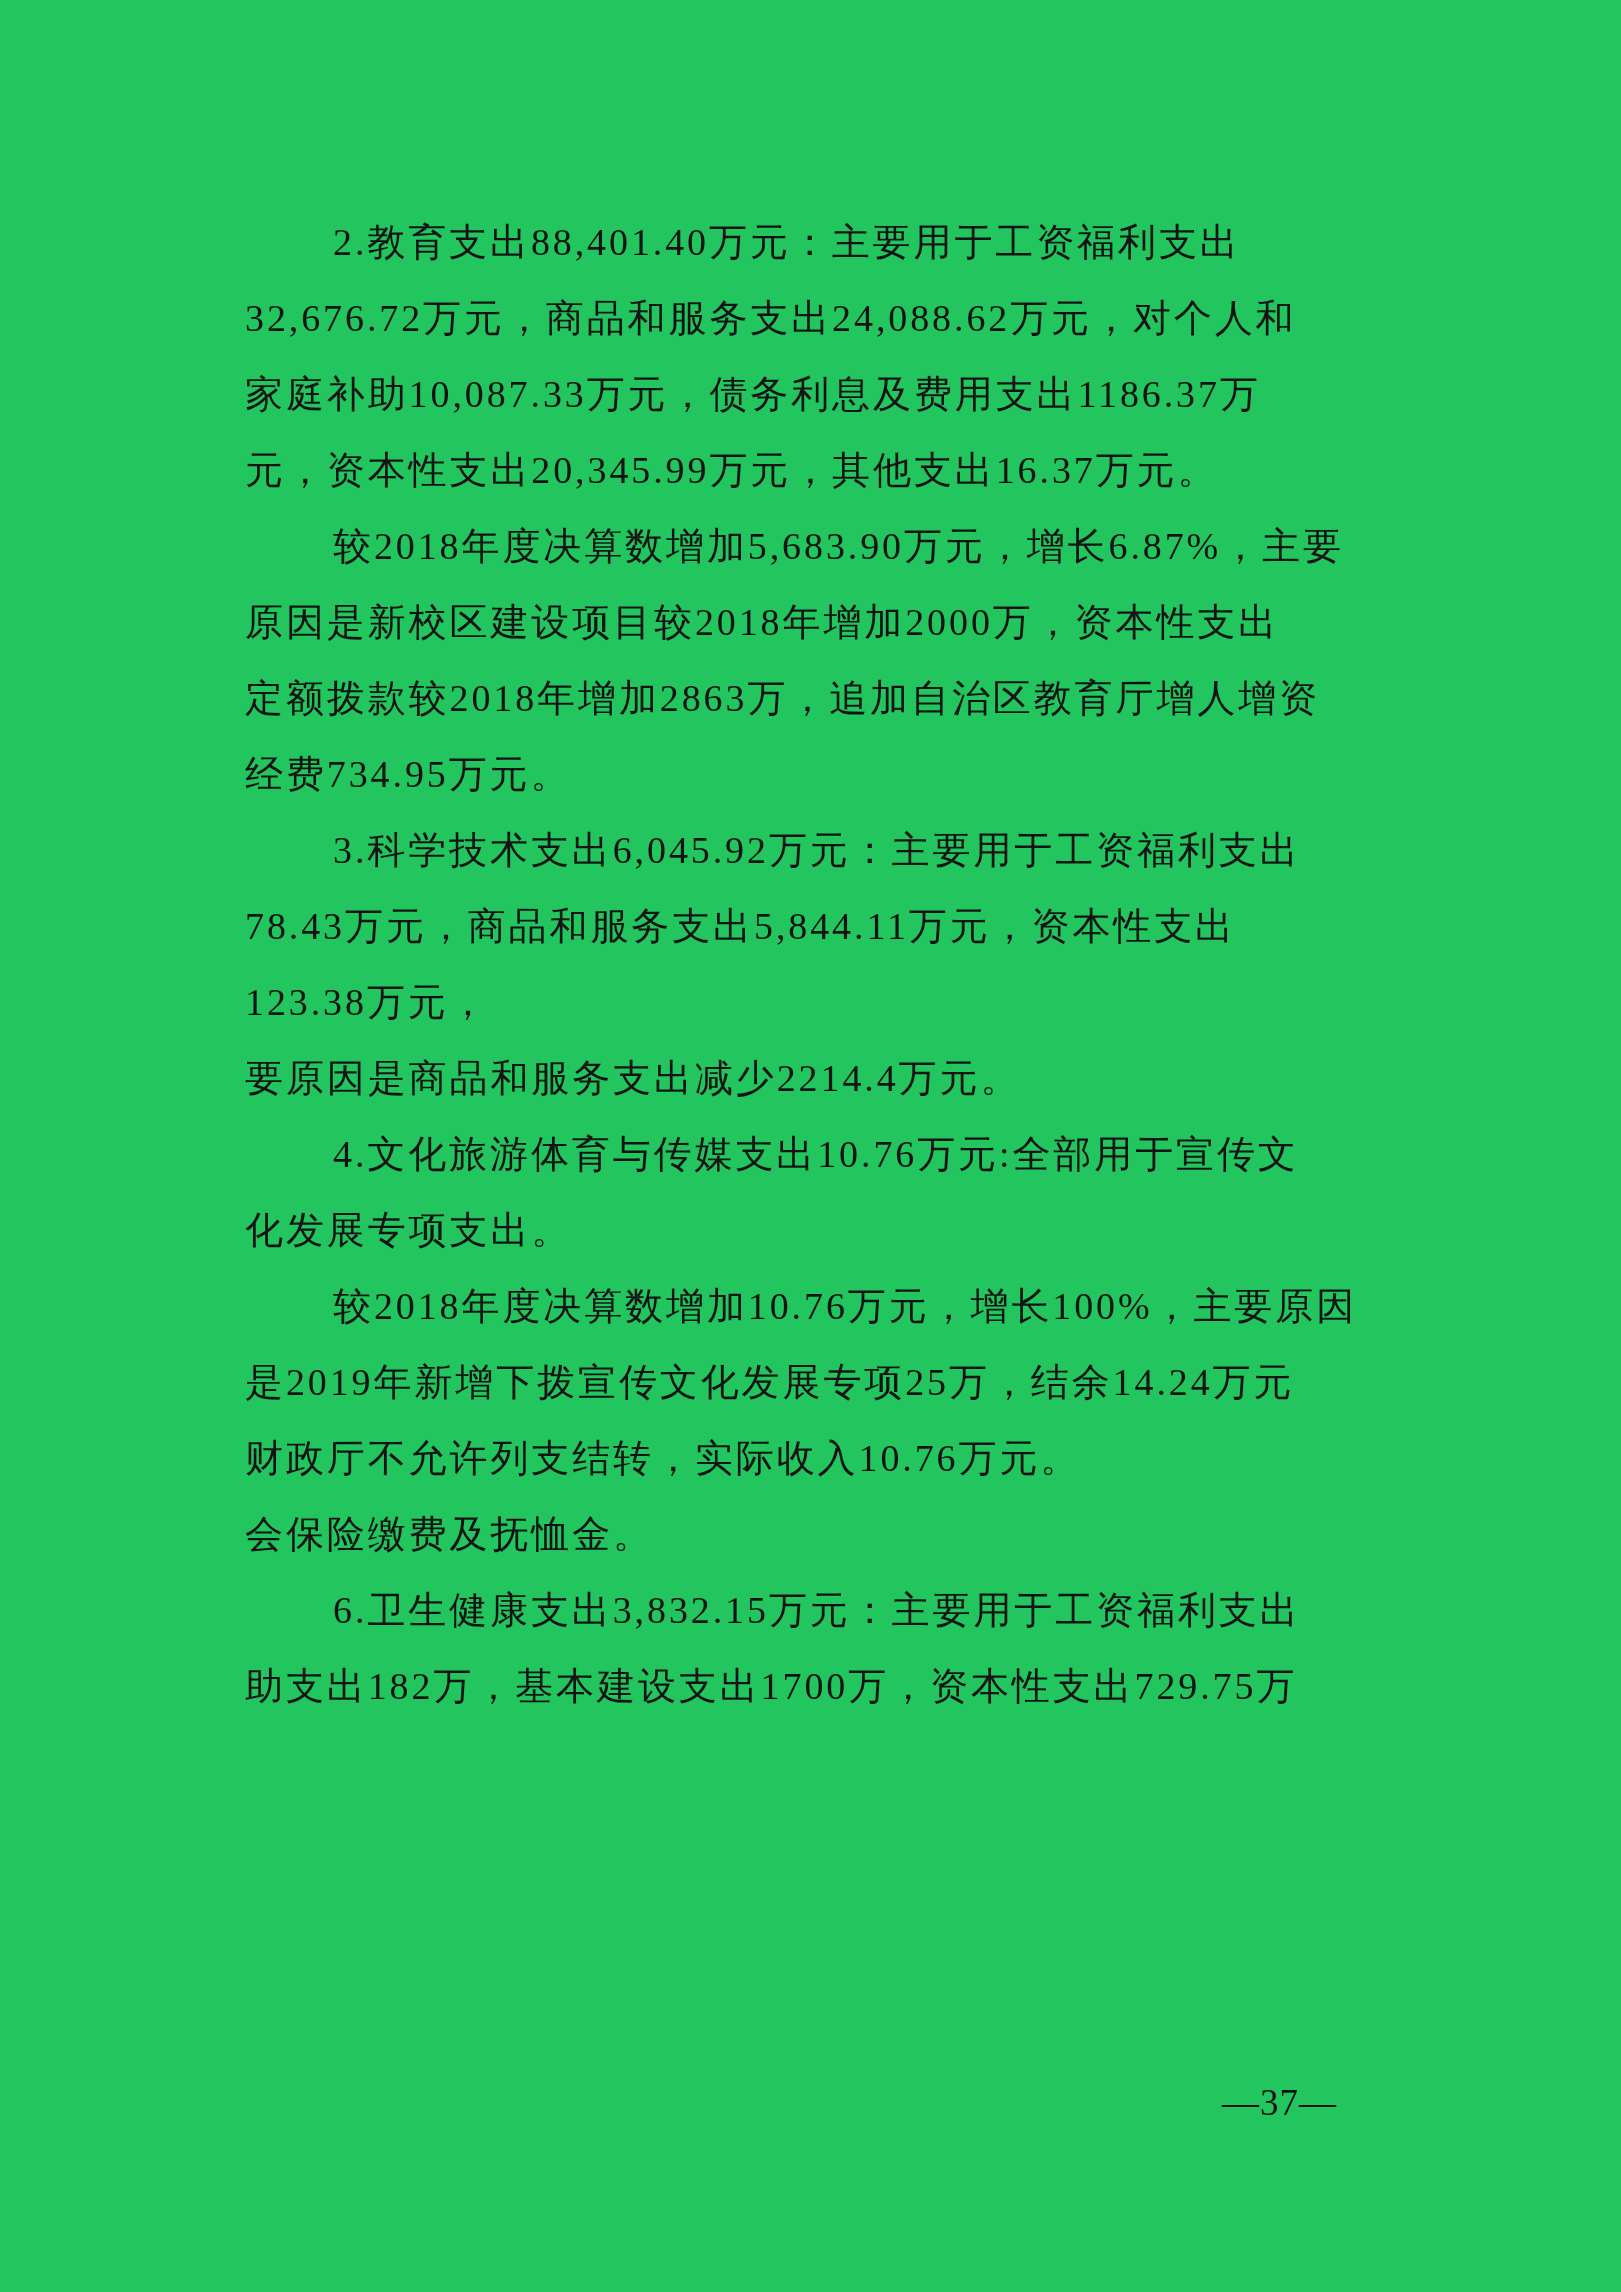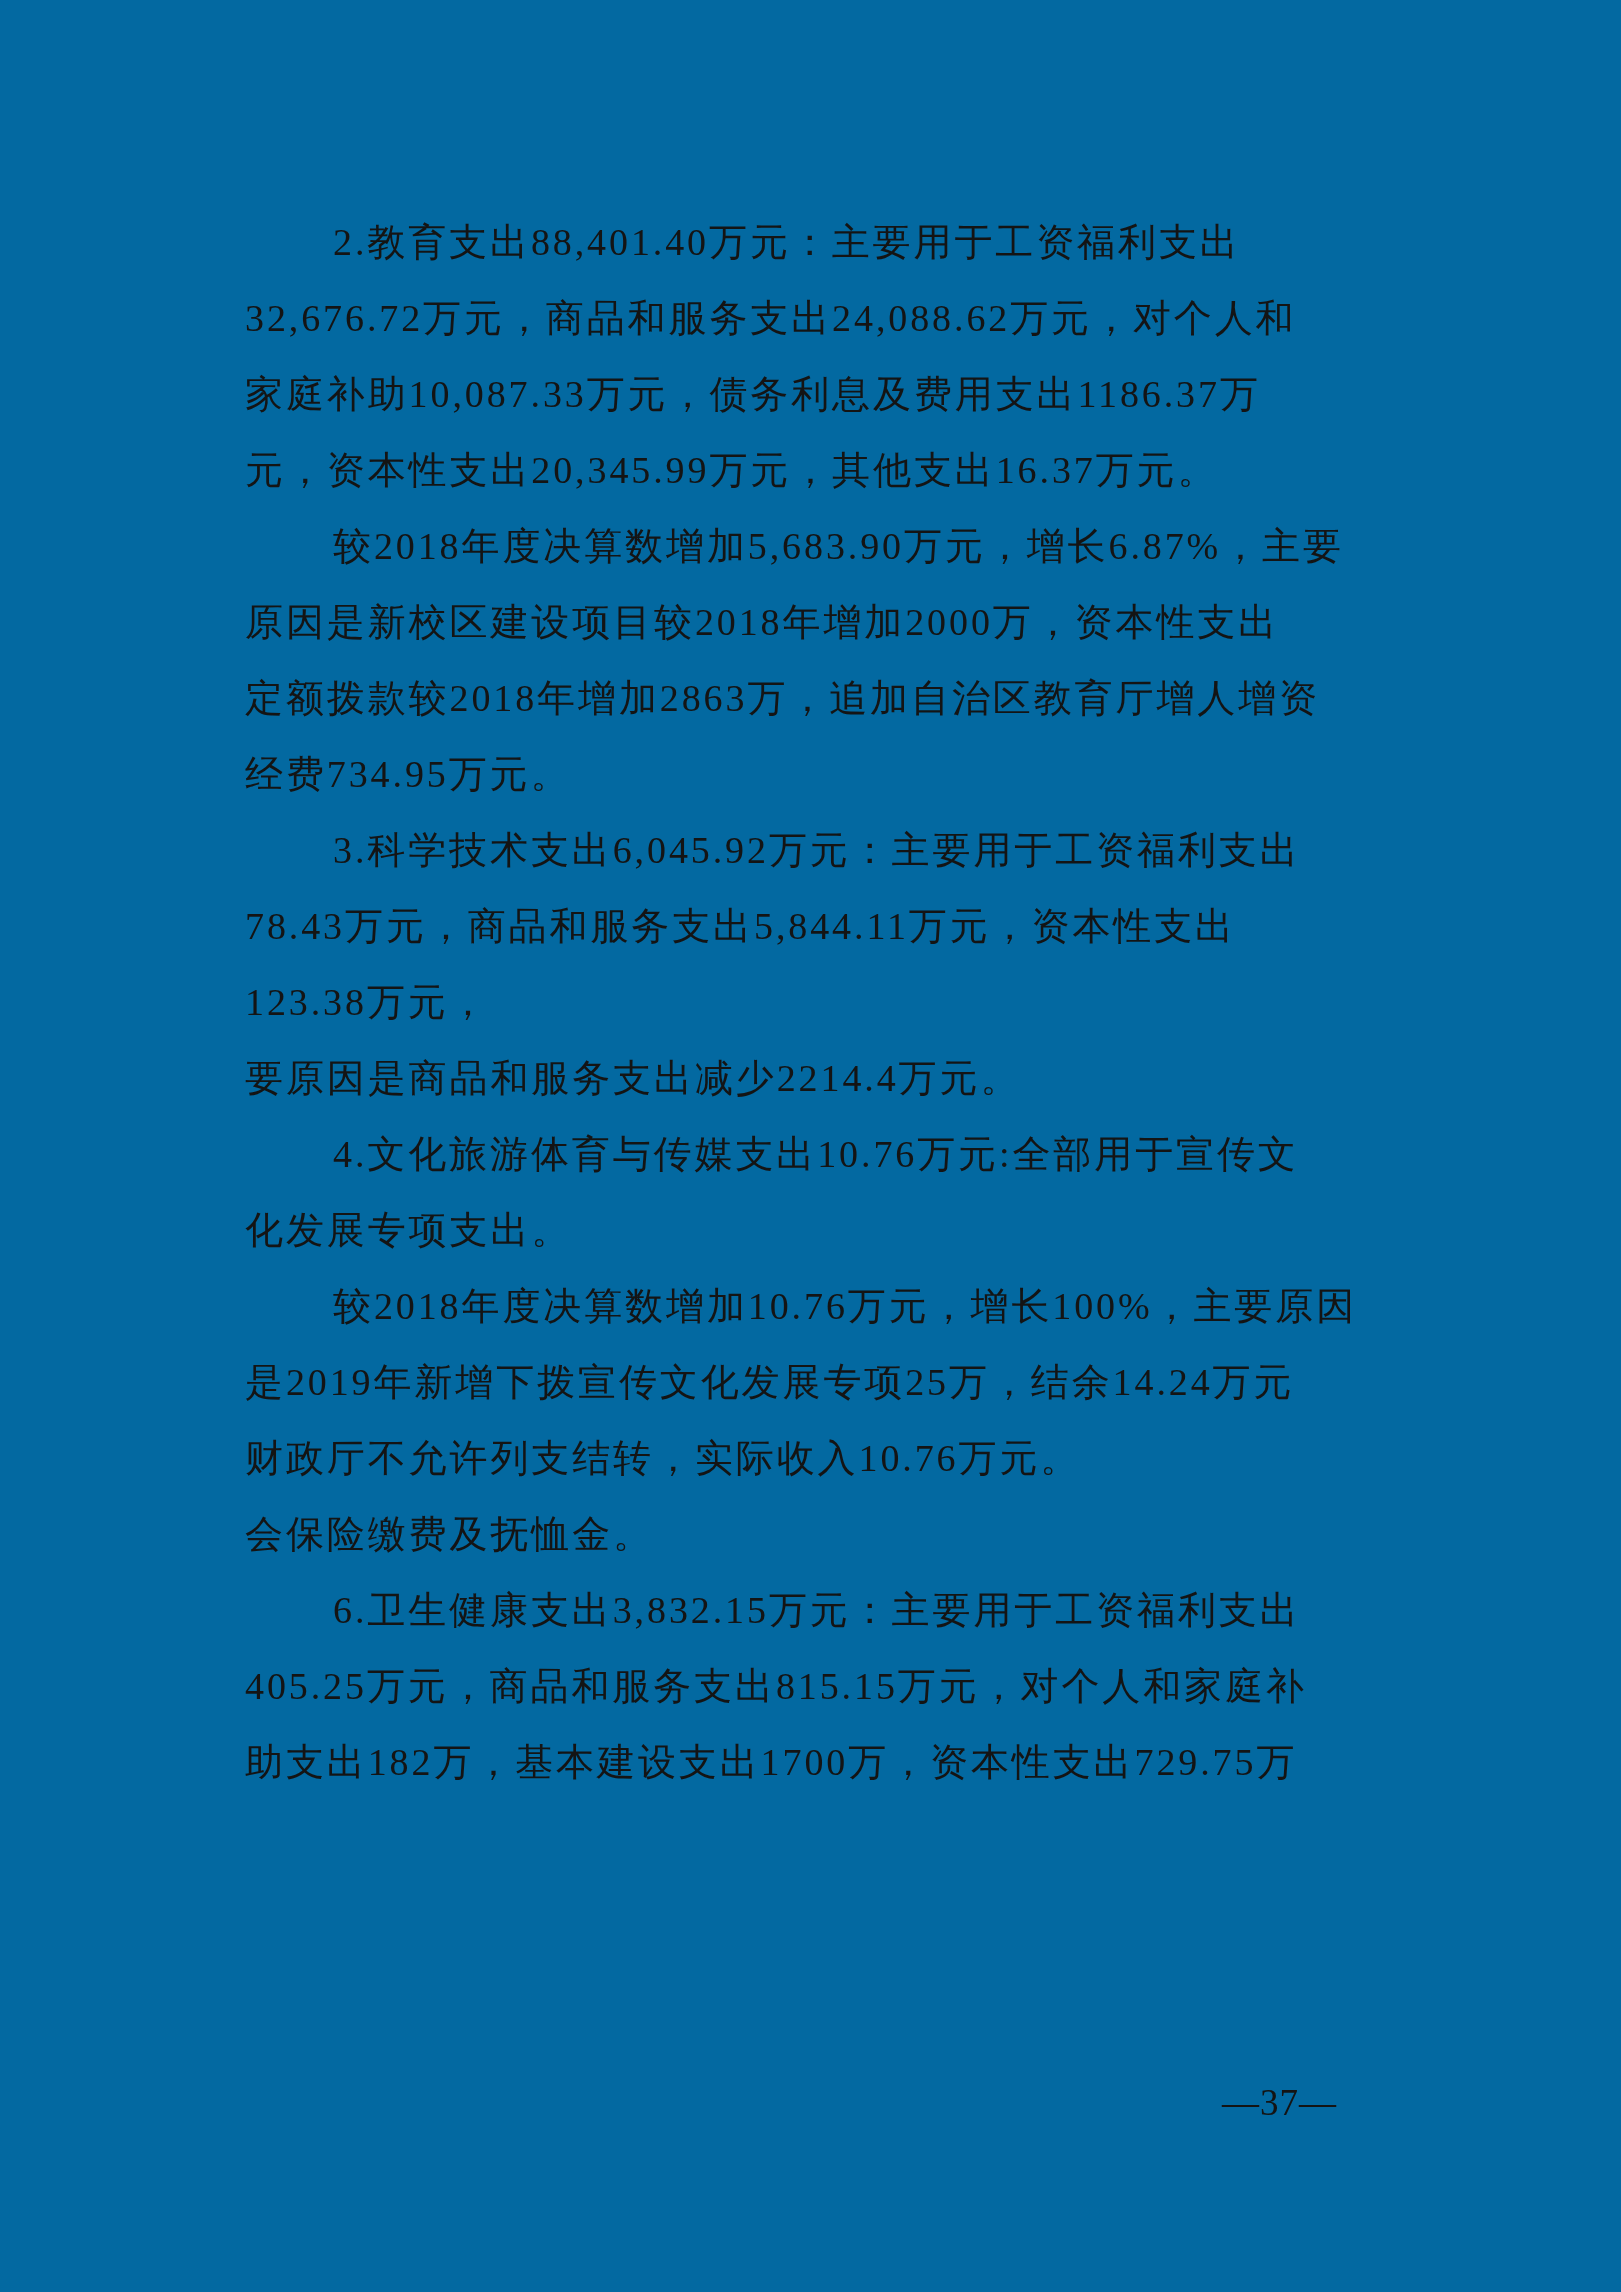--- a/index.html
+++ b/index.html
@@ -4,21 +4,21 @@
 <style>
   html, body {
     margin: 0;
     padding: 0;
     background: #ffffff;
   }
   .page {
     position: relative;
     width: 1621px;
     height: 2293px;
-    background: #0369a1;
+    background: #22c55e;
     overflow: hidden;
     font-family: "Liberation Serif", "DejaVu Serif", serif;
     color: #141414;
   }
   .content {
     position: absolute;
     left: 245px;
     top: 204px;
     width: 1147px;
   }
@@ -87,21 +87,20 @@
       <div class="line">财政厅不允许列支结转，实际收入10.76万元。</div>
     </div>
 
     <div class="para">
       <div class="line">会保险缴费及抚恤金。</div>
     </div>
 
 
     <div class="para">
       <div class="line indent">6.卫生健康支出3,832.15万元：主要用于工资福利支出</div>
-      <div class="line">405.25万元，商品和服务支出815.15万元，对个人和家庭补</div>
       <div class="line">助支出182万，基本建设支出1700万，资本性支出729.75万</div>
     </div>
 
   </div>
 
   <div class="page-number">—37—</div>
 </div>
 
 
 </body></html>

